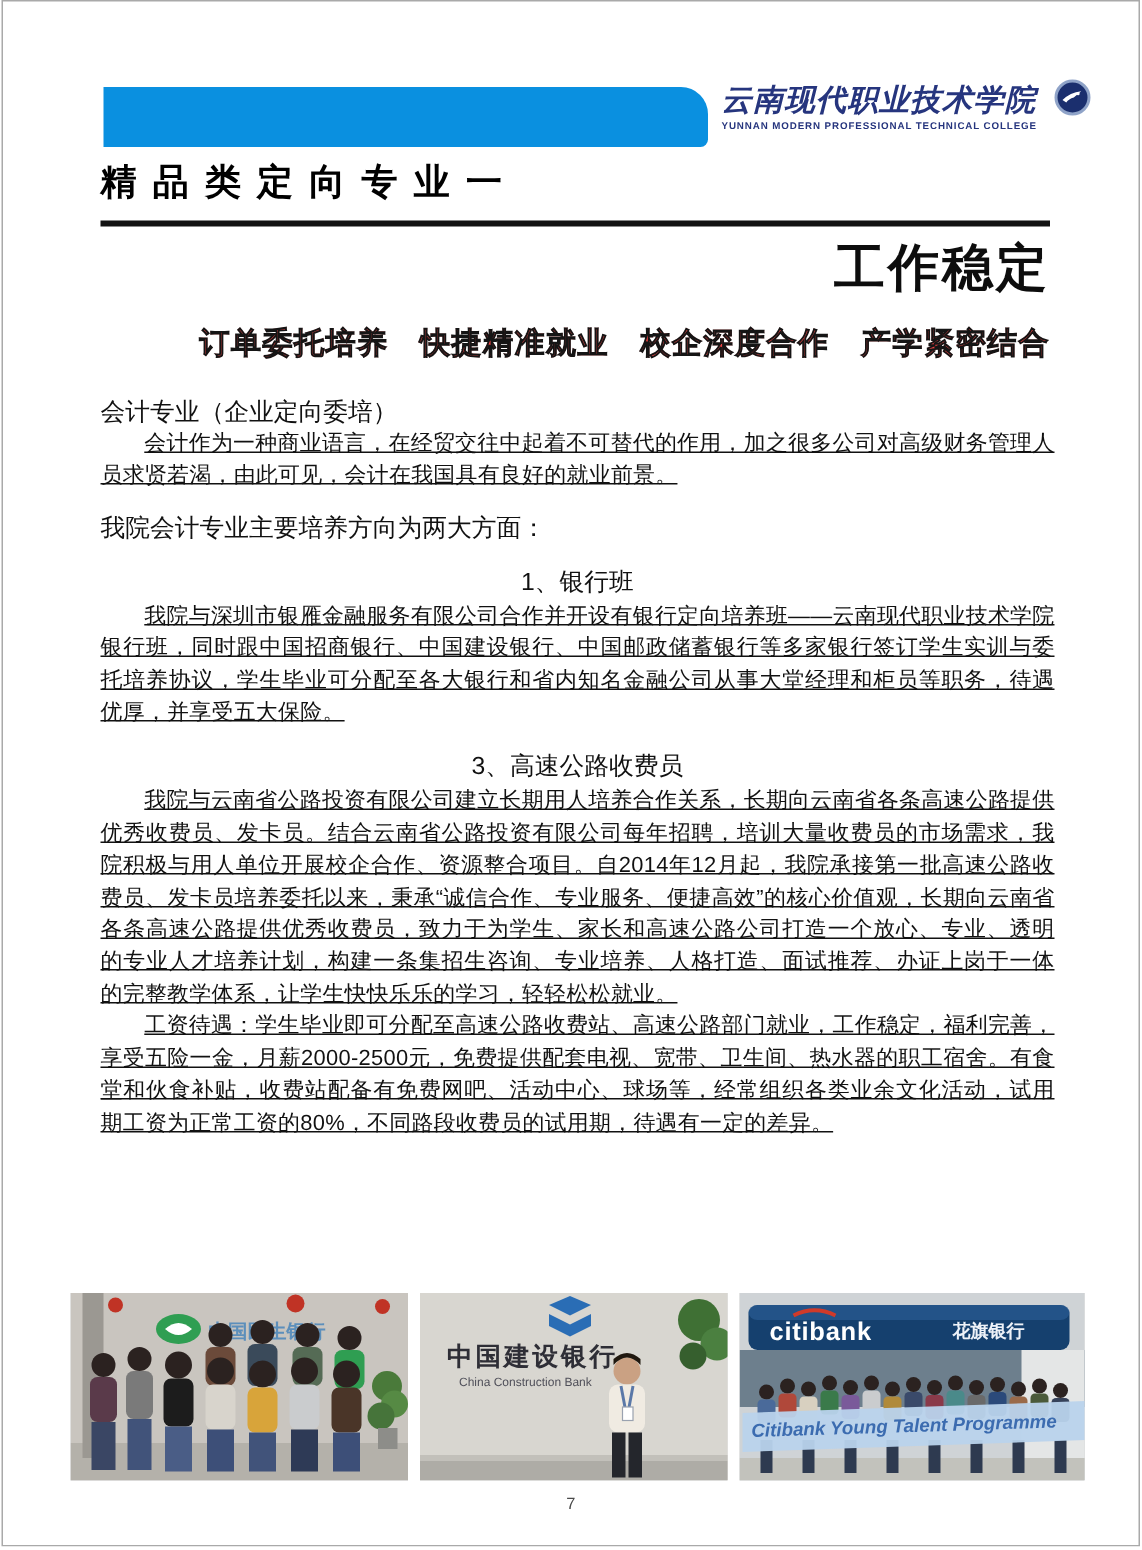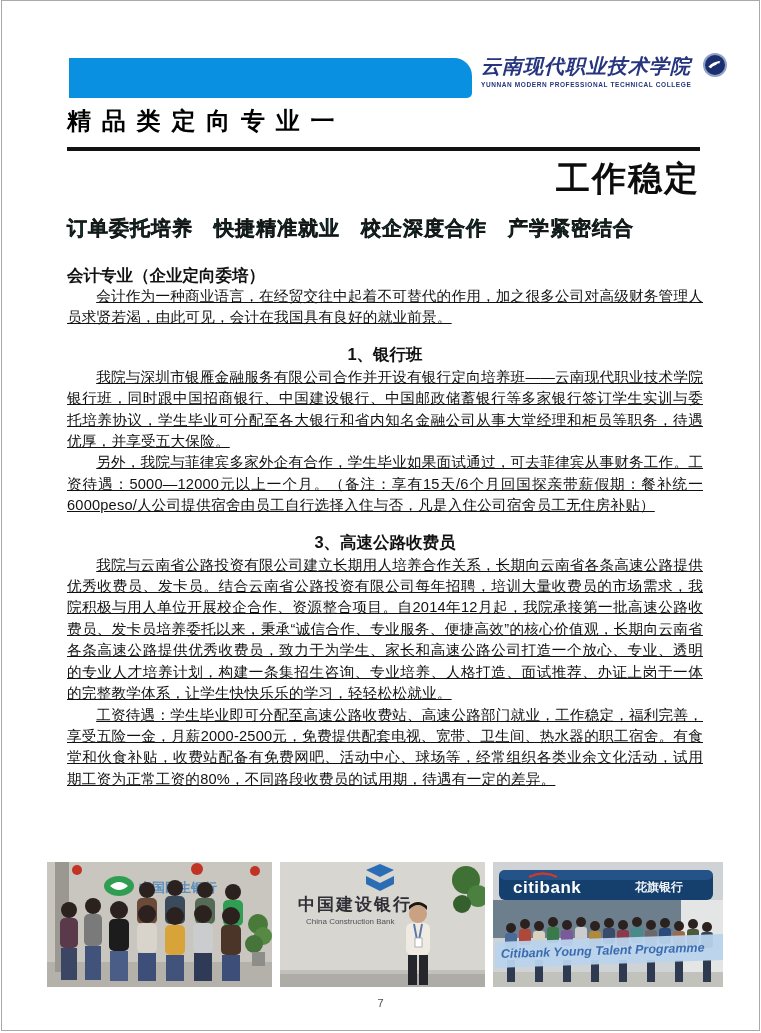--- a/index.html
+++ b/index.html
@@ -53,32 +53,32 @@
     position:absolute; left:65px; right:59px; top:146px;
     height:4px; background:#121212;
   }
   .major-title {
     position:absolute; right:59px; top:155px;
     font-size:34px; font-weight:bold; color:#0d0d0d;
     letter-spacing:2px;
   }
   .slogan {
     position:absolute; left:65px; right:59px; top:214px;
-    text-align:left;
-    font-size:20px; font-weight:900; color:#0f766e;
+    text-align:right;
+    font-size:20px; font-weight:900; color:#ef4444;
     letter-spacing:1px; white-space:pre;
     -webkit-text-stroke:0.5px #151515;
   }
   
   .content {
     position:absolute; left:65px; top:263px; width:636px;
     color:#111;
   }
   .sec-heading {
-    font-size:16.5px; font-weight:bold; line-height:22px;
+    font-size:16.5px; font-weight:normal; line-height:22px;
   }
   .content p {
     font-size:14.6px; line-height:21.4px;
     text-indent:2em; text-align:justify;
     letter-spacing:0.2px;
     text-decoration:underline;
   }
   .directions-heading { margin-top:12px; }
   .num-heading { margin-top:14px;text-align:center; }
   .gap-sm { margin-top:2px; }
@@ -119,24 +119,24 @@
 
   <div class="category-title">精品类定向专业一</div>
   <div class="rule"></div>
   <div class="major-title">工作稳定</div>
   <div class="slogan">订单委托培养　快捷精准就业　校企深度合作　产学紧密结合</div>
 
   <div class="content">
     <div class="sec-heading">会计专业（企业定向委培）</div>
     <p>会计作为一种商业语言，在经贸交往中起着不可替代的作用，加之很多公司对高级财务管理人员求贤若渴，由此可见，会计在我国具有良好的就业前景。</p>
 
+    <div class="sec-heading directions-heading">我院会计专业主要培养方向为两大方面：</div>
 
     <div class="sec-heading num-heading">1、银行班</div>
     <p class="gap-sm">我院与深圳市银雁金融服务有限公司合作并开设有银行定向培养班——云南现代职业技术学院银行班，同时跟中国招商银行、中国建设银行、中国邮政储蓄银行等多家银行签订学生实训与委托培养协议，学生毕业可分配至各大银行和省内知名金融公司从事大堂经理和柜员等职务，待遇优厚，并享受五大保险。</p>
-    <p>另外，我院与菲律宾多家外企有合作，学生毕业如果面试通过，可去菲律宾从事财务工作。工资待遇：5000—12000元以上一个月。（备注：享有15天/6个月回国探亲带薪假期：餐补统一6000peso/人公司提供宿舍由员工自行选择入住与否，凡是入住公司宿舍员工无住房补贴）</p>
 
     <div class="sec-heading num-heading">3、高速公路收费员</div>
     <p class="gap-sm">我院与云南省公路投资有限公司建立长期用人培养合作关系，长期向云南省各条高速公路提供优秀收费员、发卡员。结合云南省公路投资有限公司每年招聘，培训大量收费员的市场需求，我院积极与用人单位开展校企合作、资源整合项目。自2014年12月起，我院承接第一批高速公路收费员、发卡员培养委托以来，秉承“诚信合作、专业服务、便捷高效”的核心价值观，长期向云南省各条高速公路提供优秀收费员，致力于为学生、家长和高速公路公司打造一个放心、专业、透明的专业人才培养计划，构建一条集招生咨询、专业培养、人格打造、面试推荐、办证上岗于一体的完整教学体系，让学生快快乐乐的学习，轻轻松松就业。</p>
     <p>工资待遇：学生毕业即可分配至高速公路收费站、高速公路部门就业，工作稳定，福利完善，享受五险一金，月薪2000-2500元，免费提供配套电视、宽带、卫生间、热水器的职工宿舍。有食堂和伙食补贴，收费站配备有免费网吧、活动中心、球场等，经常组织各类业余文化活动，试用期工资为正常工资的80%，不同路段收费员的试用期，待遇有一定的差异。</p>
   </div>
 
   <div class="photos">
 
     <div class="photo photo-1">
       <svg viewBox="0 0 228 125" width="228" height="125">

